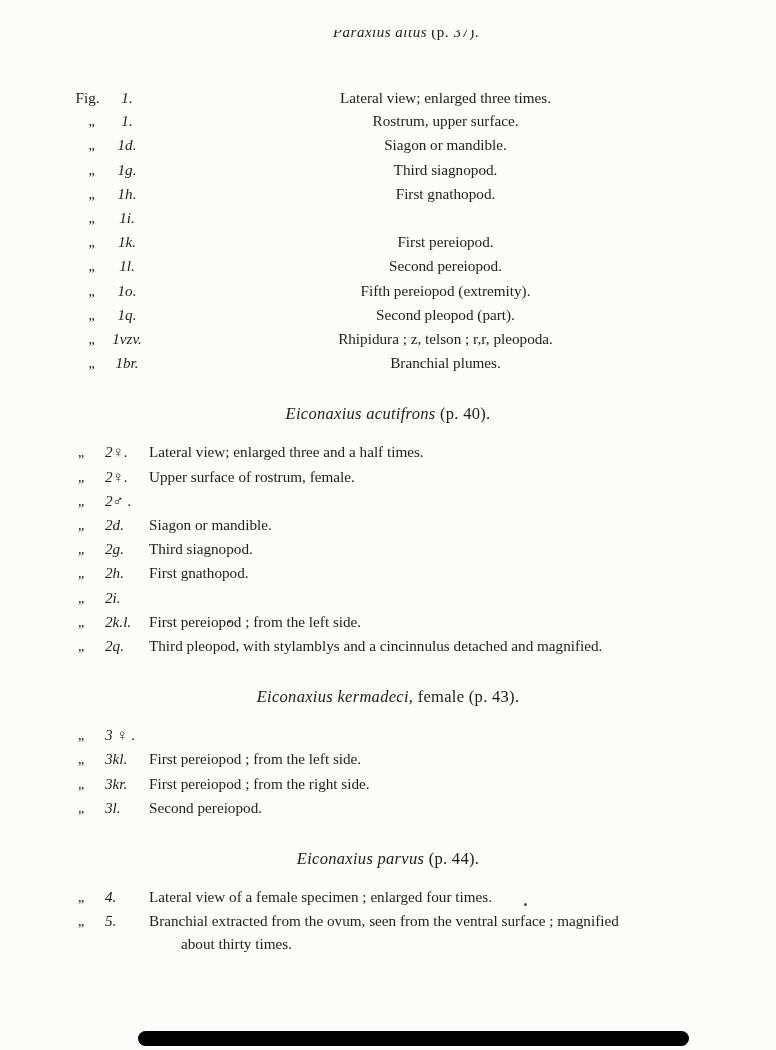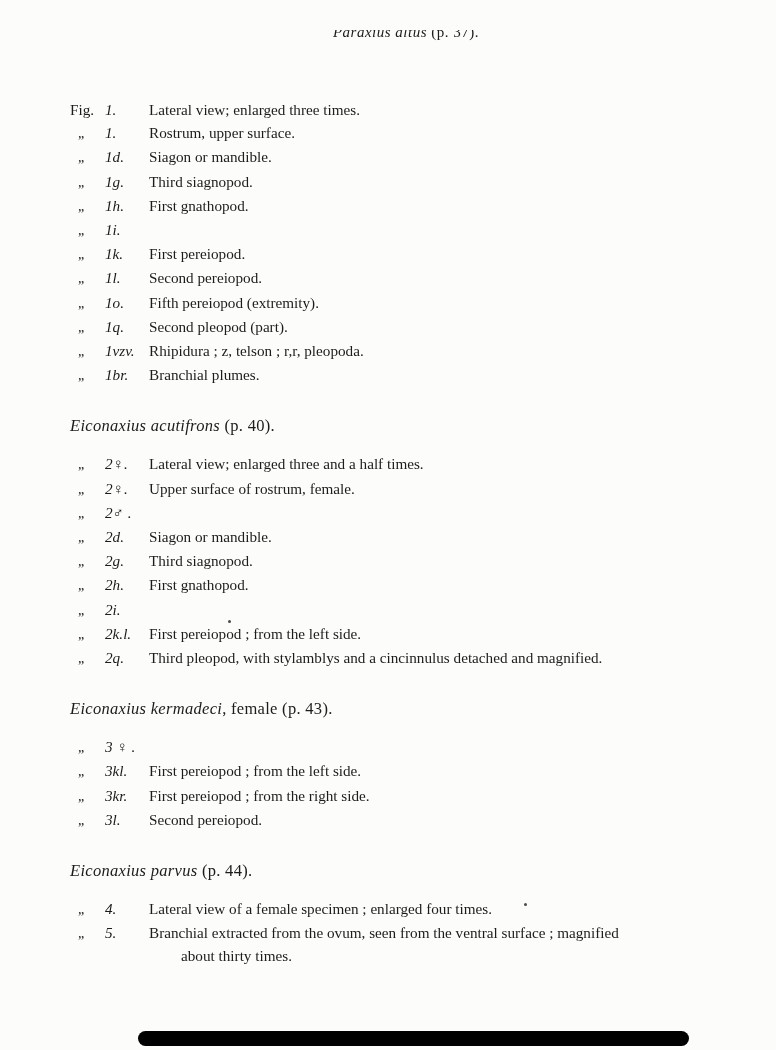--- a/index.html
+++ b/index.html
@@ -25,26 +25,26 @@
     font-size: 15px;
   }
   .header-clip .inner {
     display: block;
     line-height: 18px;
     margin-top: -7px;
     letter-spacing: 0.5px;
   }
   .it { font-style: italic; }
 
-  .figure-section:first-child { margin-top: 56px; }
+  .figure-section:first-child { margin-top: 44px; text-align: center; }
 
   .section-heading {
     font-weight: normal;
     font-size: 16.5px;
-    text-align: left;
+    text-align: center;
     margin: 29px 36px 16px 0;
     letter-spacing: 0.3px;
   }
   .fig-row {
     display: flex;
     align-items: baseline;
     line-height: 23.2px;
     font-size: 15.2px;
   }
   .prefix { flex: 0 0 35px; width: 35px; }

